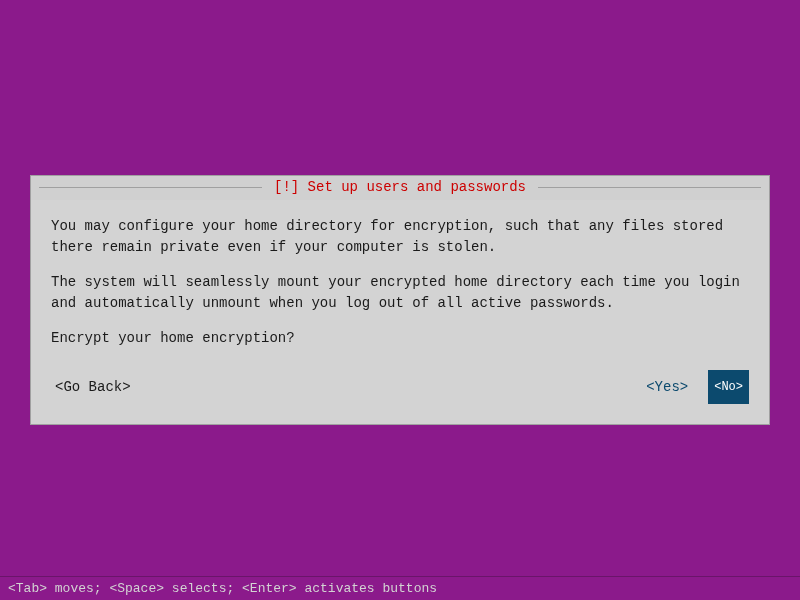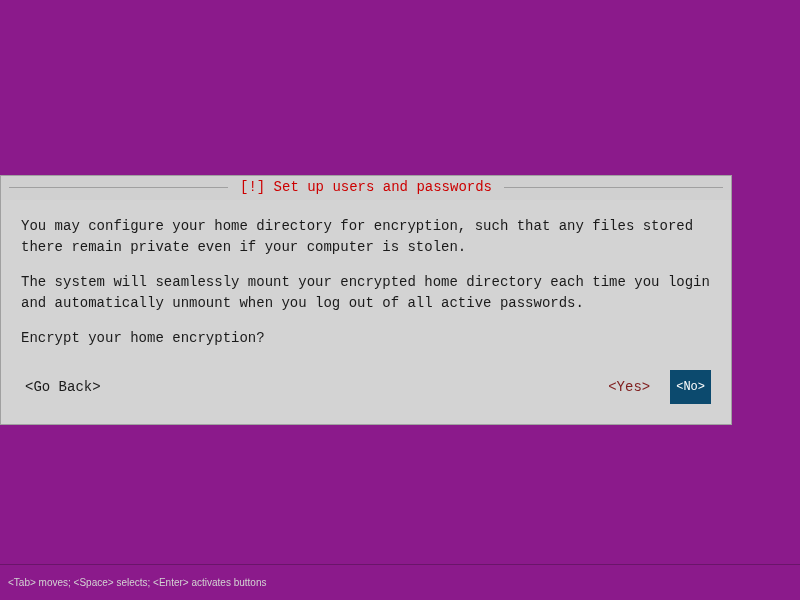--- a/index.html
+++ b/index.html
@@ -13,21 +13,21 @@
       height: 600px;
       background-color: #8b1a8b;
       font-family: 'Courier New', Courier, monospace;
       font-size: 14px;
       color: #d3d3d3;
       overflow: hidden;
       position: relative;
     }
 
     .desktop {
-      width: 732px;
+      width: 800px;
       height: 600px;
       background-color: #8b1a8b;
       display: flex;
       align-items: center;
       justify-content: center;
     }
 
     .dialog-container {
       width: 740px;
       border: 1px solid #a0a0a0;
@@ -106,21 +106,21 @@
       background: transparent;
       border: none;
       cursor: pointer;
       padding: 2px 4px;
       margin-right: auto;
     }
 
     .btn-yes {
       font-family: 'Courier New', Courier, monospace;
       font-size: 14px;
-      color: #7f1d1d;
+      color: #0c4a6e;
       background: transparent;
       border: none;
       cursor: pointer;
       padding: 2px 4px;
     }
 
     .btn-no {
       font-family: 'Courier New', Courier, monospace;
       font-size: 12px;
       color: #ffffff;
@@ -130,23 +130,23 @@
       padding: 10px 6px;
     }
 
     .status-bar {
       position: absolute;
       bottom: 0;
       left: 0;
       width: 800px;
       background-color: #8b1a8b;
       color: #d3d3d3;
-      font-family: Liberation Sans, sans-serif;
-      font-size: 10px;
-      padding: 12px 8px;
+      font-family: Liberation Mono, monospace;
+      font-size: 13px;
+      padding: 4px 8px;
       border-top: 1px solid #6a156a;
     }
   </style>
 </head>
 <body>
 
 <div class="desktop">
   <div class="dialog-container">
     <div class="dialog-title-bar">
       <div class="title-line"></div>

